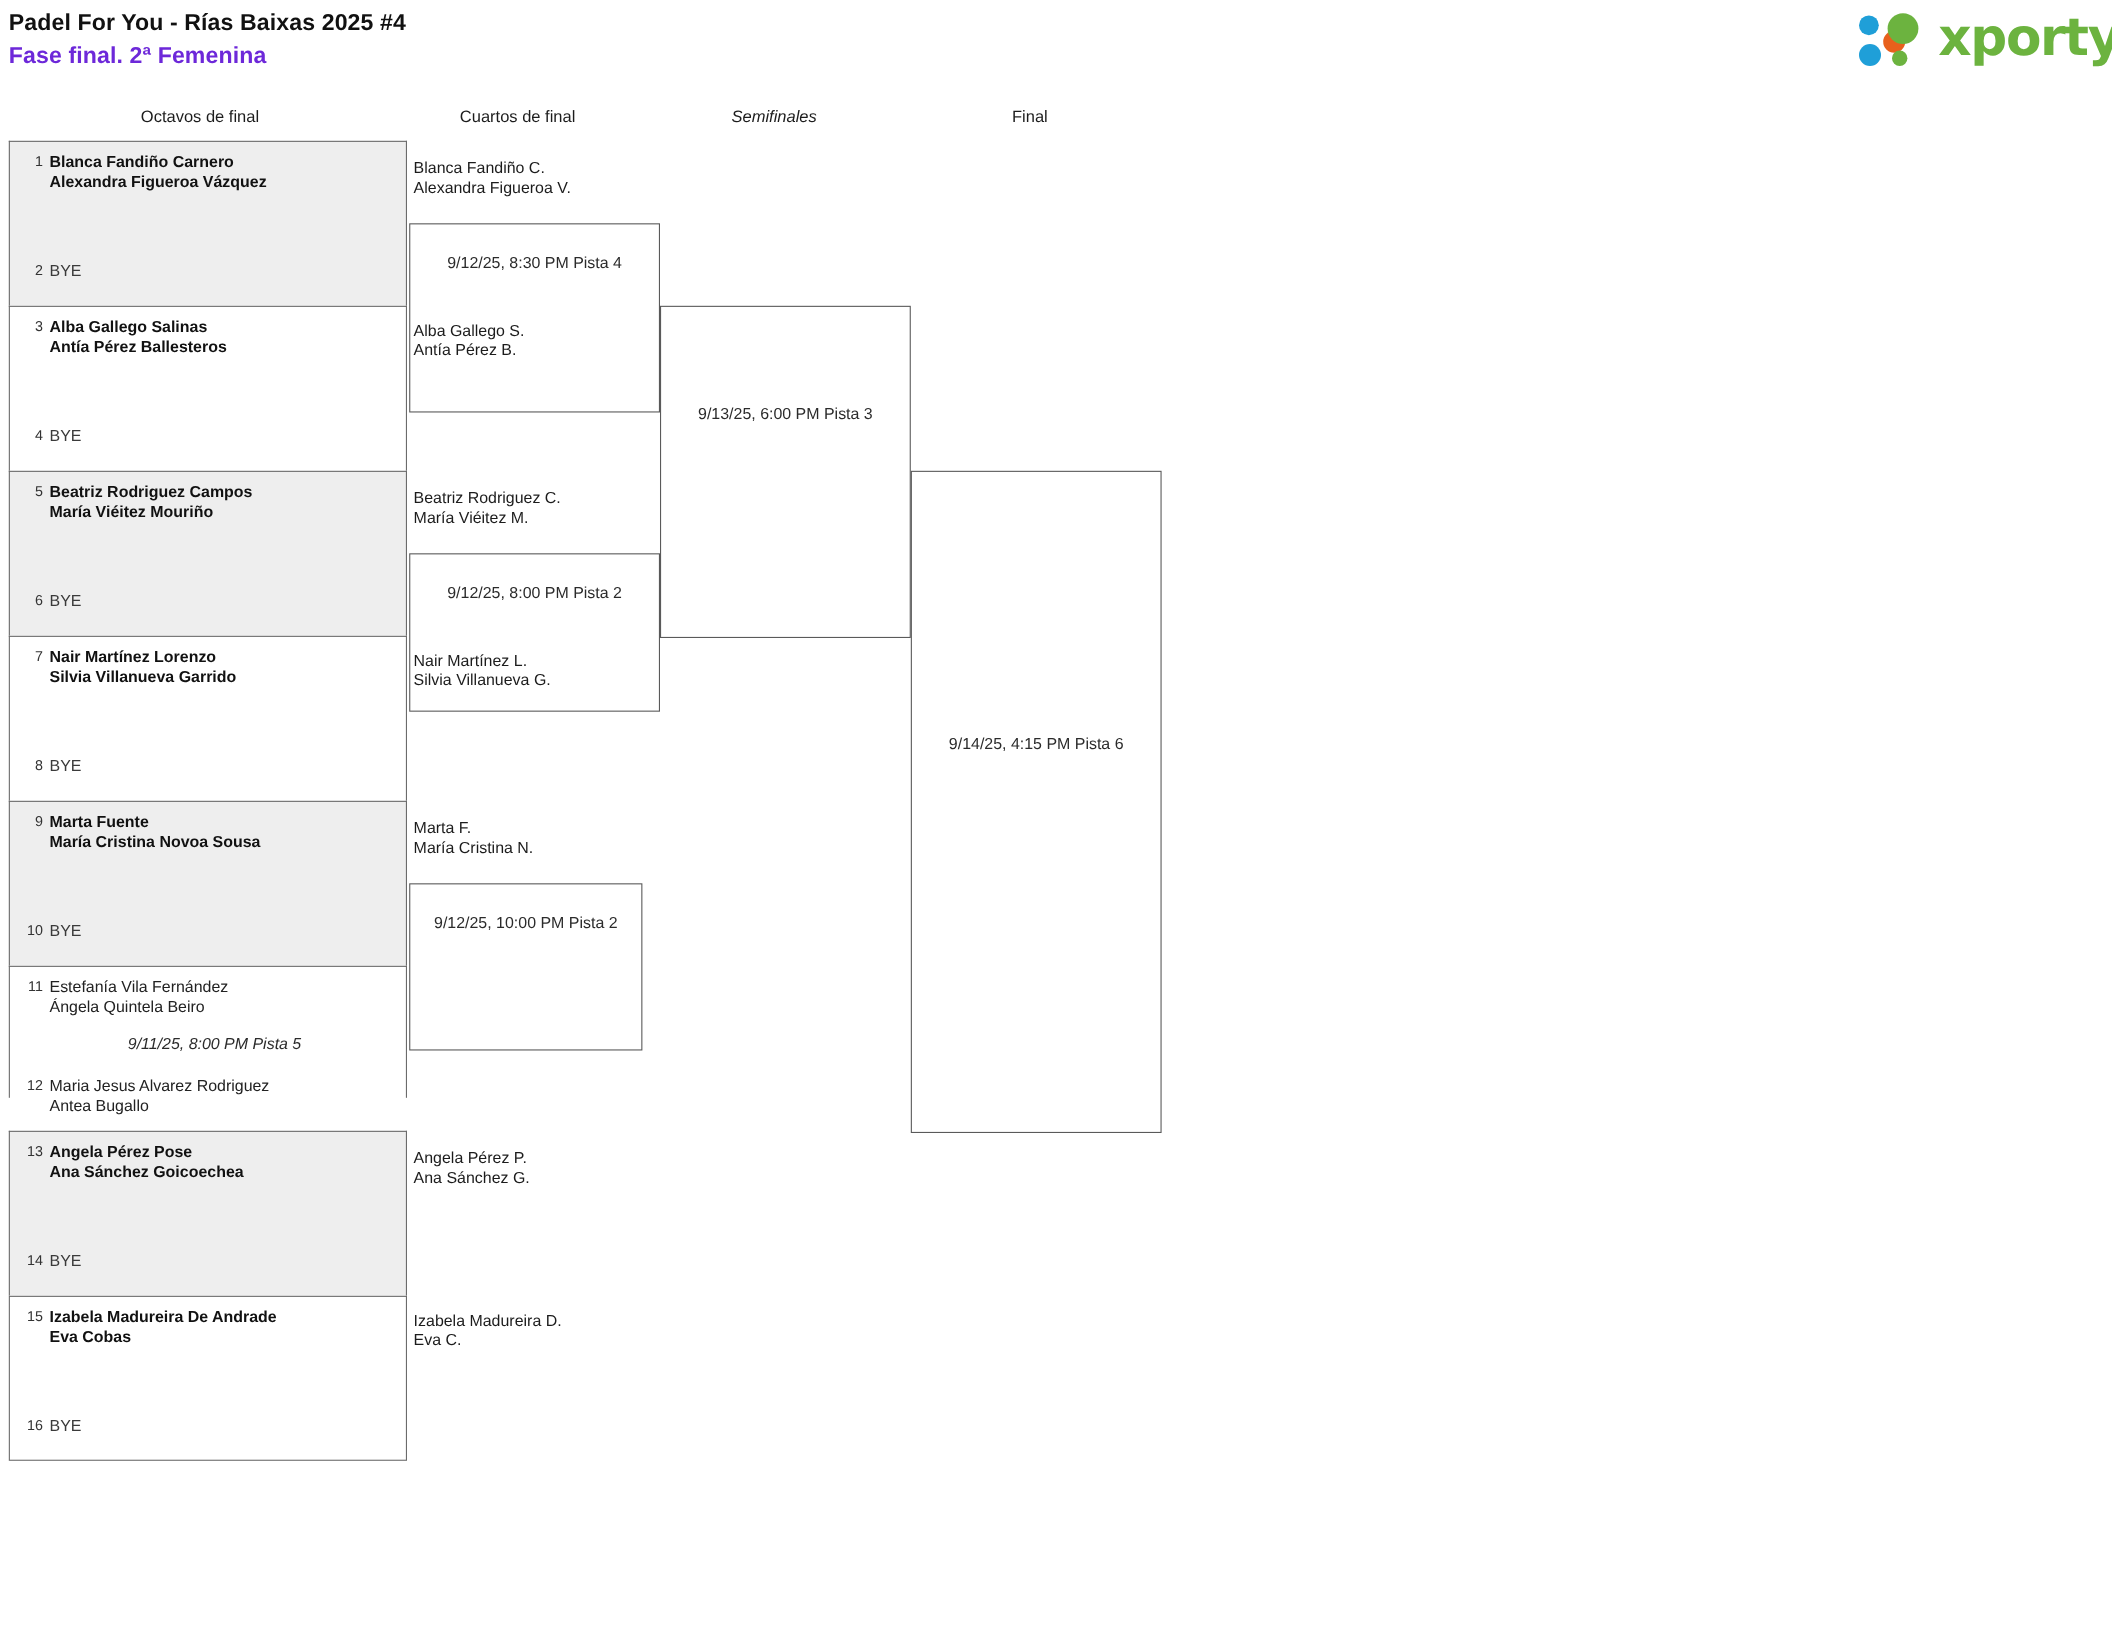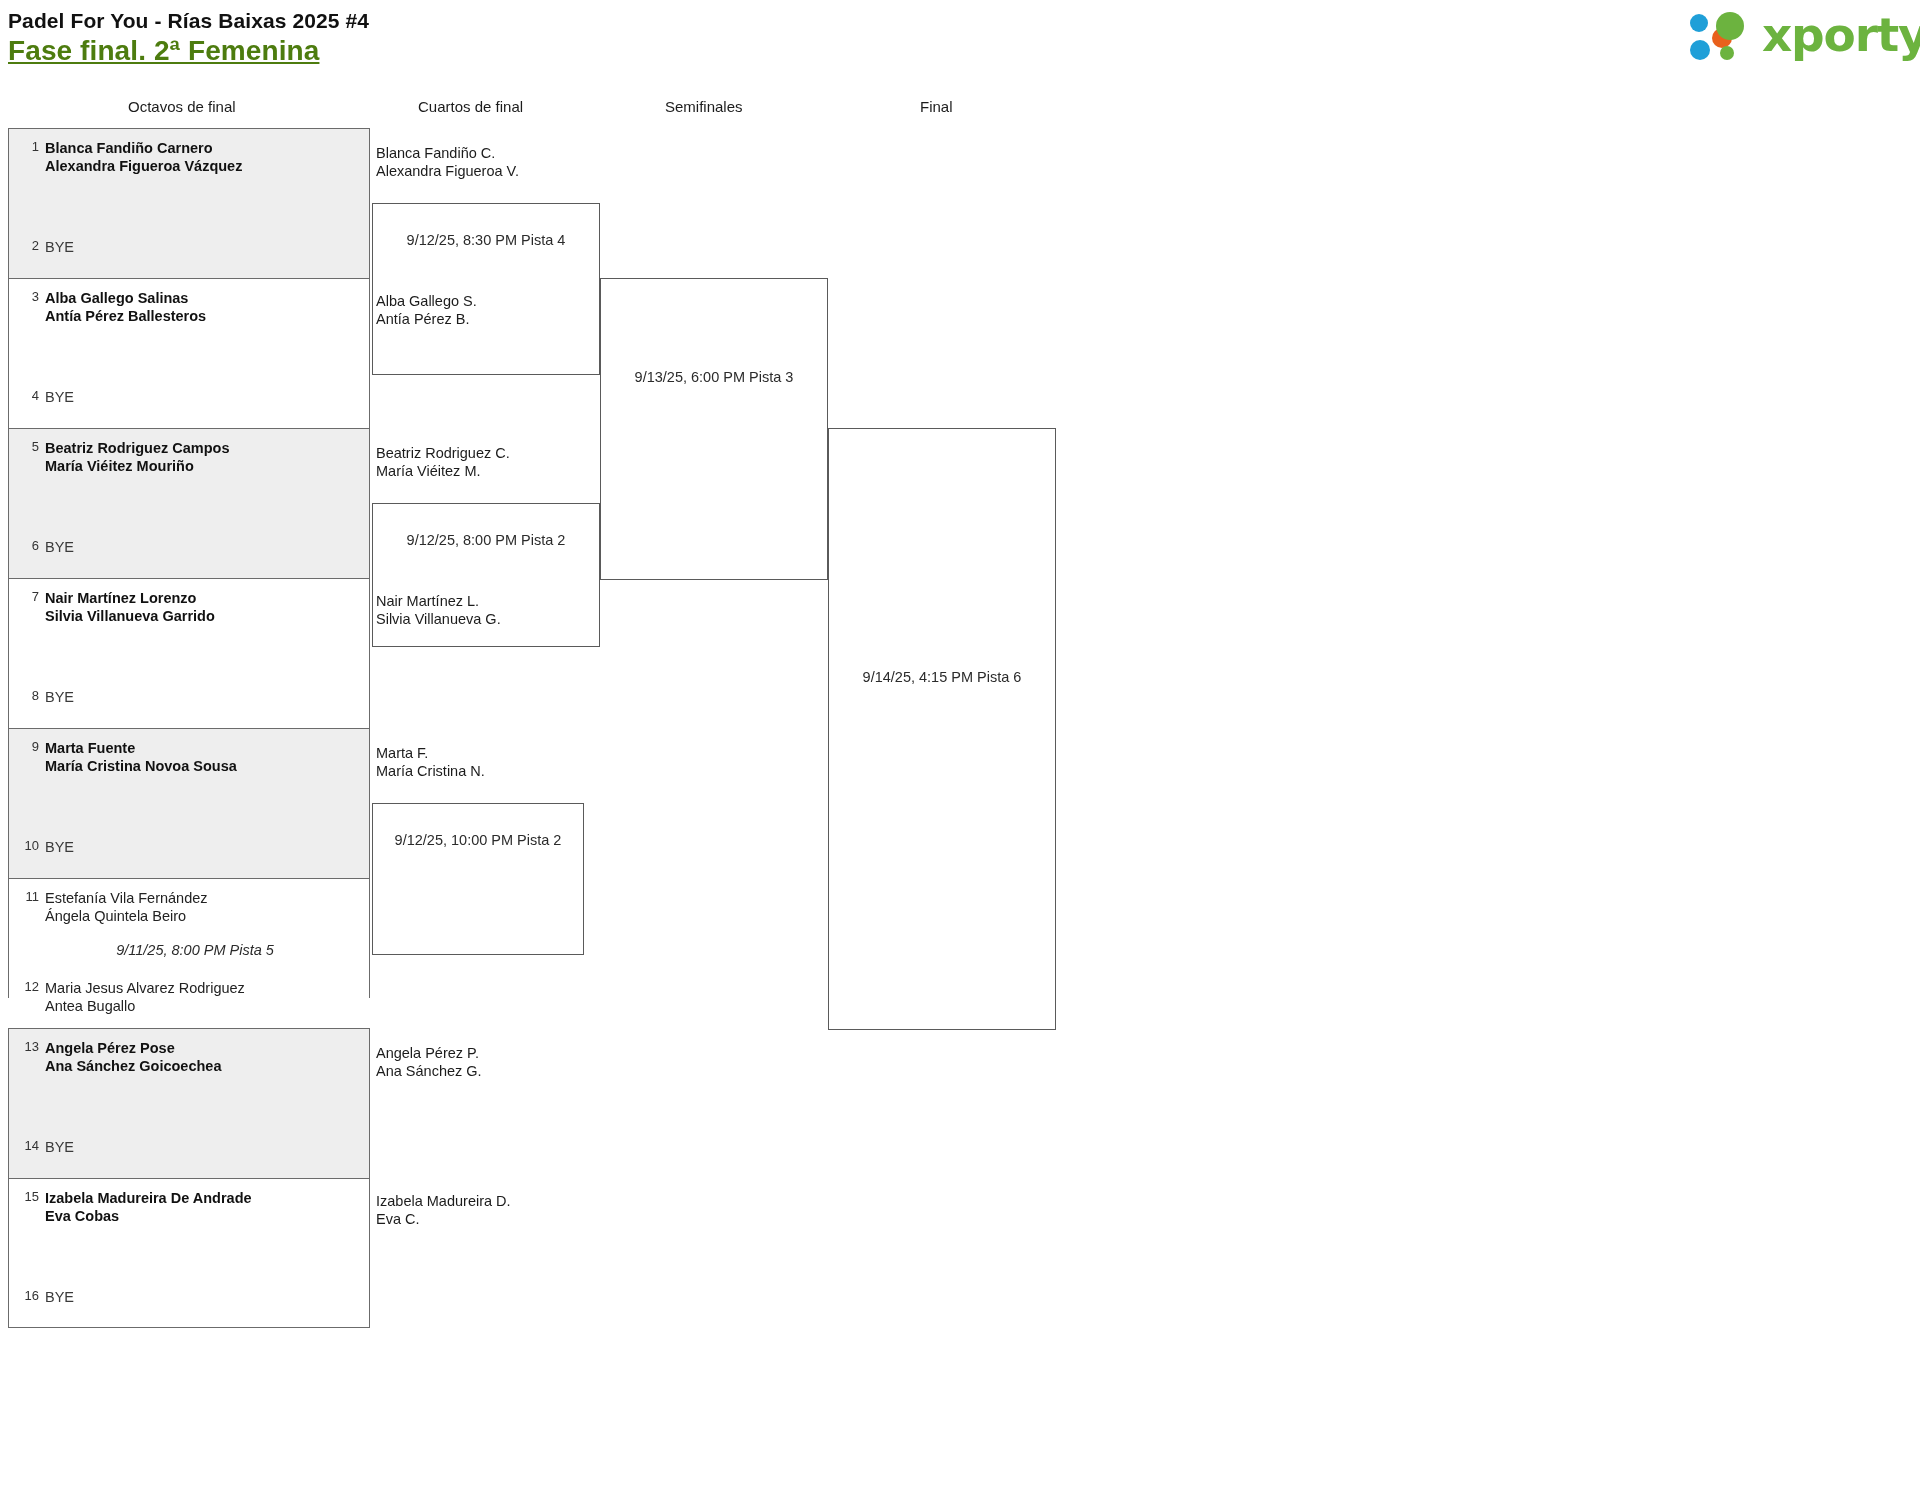--- a/index.html
+++ b/index.html
@@ -9,21 +9,21 @@
     background: #ffffff;
     font-family: "Liberation Sans", sans-serif;
     color: #1a1a1a;
     overflow: hidden;
   }
   #root { position: relative; width: 1920px; height: 1492px; }
 
   
   .title-block { position: absolute; left: 8px; top: 6px; }
   .title-line1 { font-size: 21px; font-weight: bold; line-height: 30px; letter-spacing: .1px; color: #111; }
-  .title-line2 { font-size: 28px; font-weight: bold; line-height: 30px; letter-spacing: .1px; color: #4d7c0f; text-decoration: underline; }
+  .title-line2 { font-size: 21px; font-weight: bold; line-height: 30px; letter-spacing: .1px; color: #6d28d9; }
 
   .logo { position: absolute; left: 1690px; top: 6px; width: 215px; height: 58px; }
   .logo-dots { position: absolute; left: 0; top: 6px; width: 70px; height: 50px; }
   .dot { position: absolute; border-radius: 50%; }
   .logo-word { position: absolute; left: 72px; top: 2px; font-size: 47px; line-height: 54px;
                font-weight: bold; color: #6cb33f; letter-spacing: -1.2px; font-family: "DejaVu Sans", sans-serif; }
 
   
   .round-head { position: absolute; font-size: 15px; color: #1c1c1c; white-space: nowrap; }
 
@@ -81,21 +81,21 @@
       <span class="dot" style="left:22px; top:16px; width:20px; height:20px; background:#e8601c;"></span>
       <span class="dot" style="left:0px;  top:28px; width:20px; height:20px; background:#1f9fd8;"></span>
       <span class="dot" style="left:26px; top:0px;  width:28px; height:28px; background:#6cb33f;"></span>
       <span class="dot" style="left:30px; top:34px; width:14px; height:14px; background:#6cb33f;"></span>
     </div>
     <div class="logo-word">xporty</div>
   </div>
 
   <div class="round-head" style="left:128px; top:98px;">Octavos de final</div>
   <div class="round-head" style="left:418px; top:98px;">Cuartos de final</div>
-  <div class="round-head" style="left:665px; top:98px;">Semifinales</div>
+  <div class="round-head" style="left:665px; top:98px;font-style:italic;">Semifinales</div>
   <div class="round-head" style="left:920px; top:98px;">Final</div>
 
   <div class="r1box won" style="top:128px; height:150px;">
     <div class="seedrow" style="top:10px;">
       <div class="seed">1</div>
       <div class="names">
         <div class="nm strong">Blanca Fandiño Carnero</div>
         <div class="nm strong">Alexandra Figueroa Vázquez</div>
       </div>
     </div>

